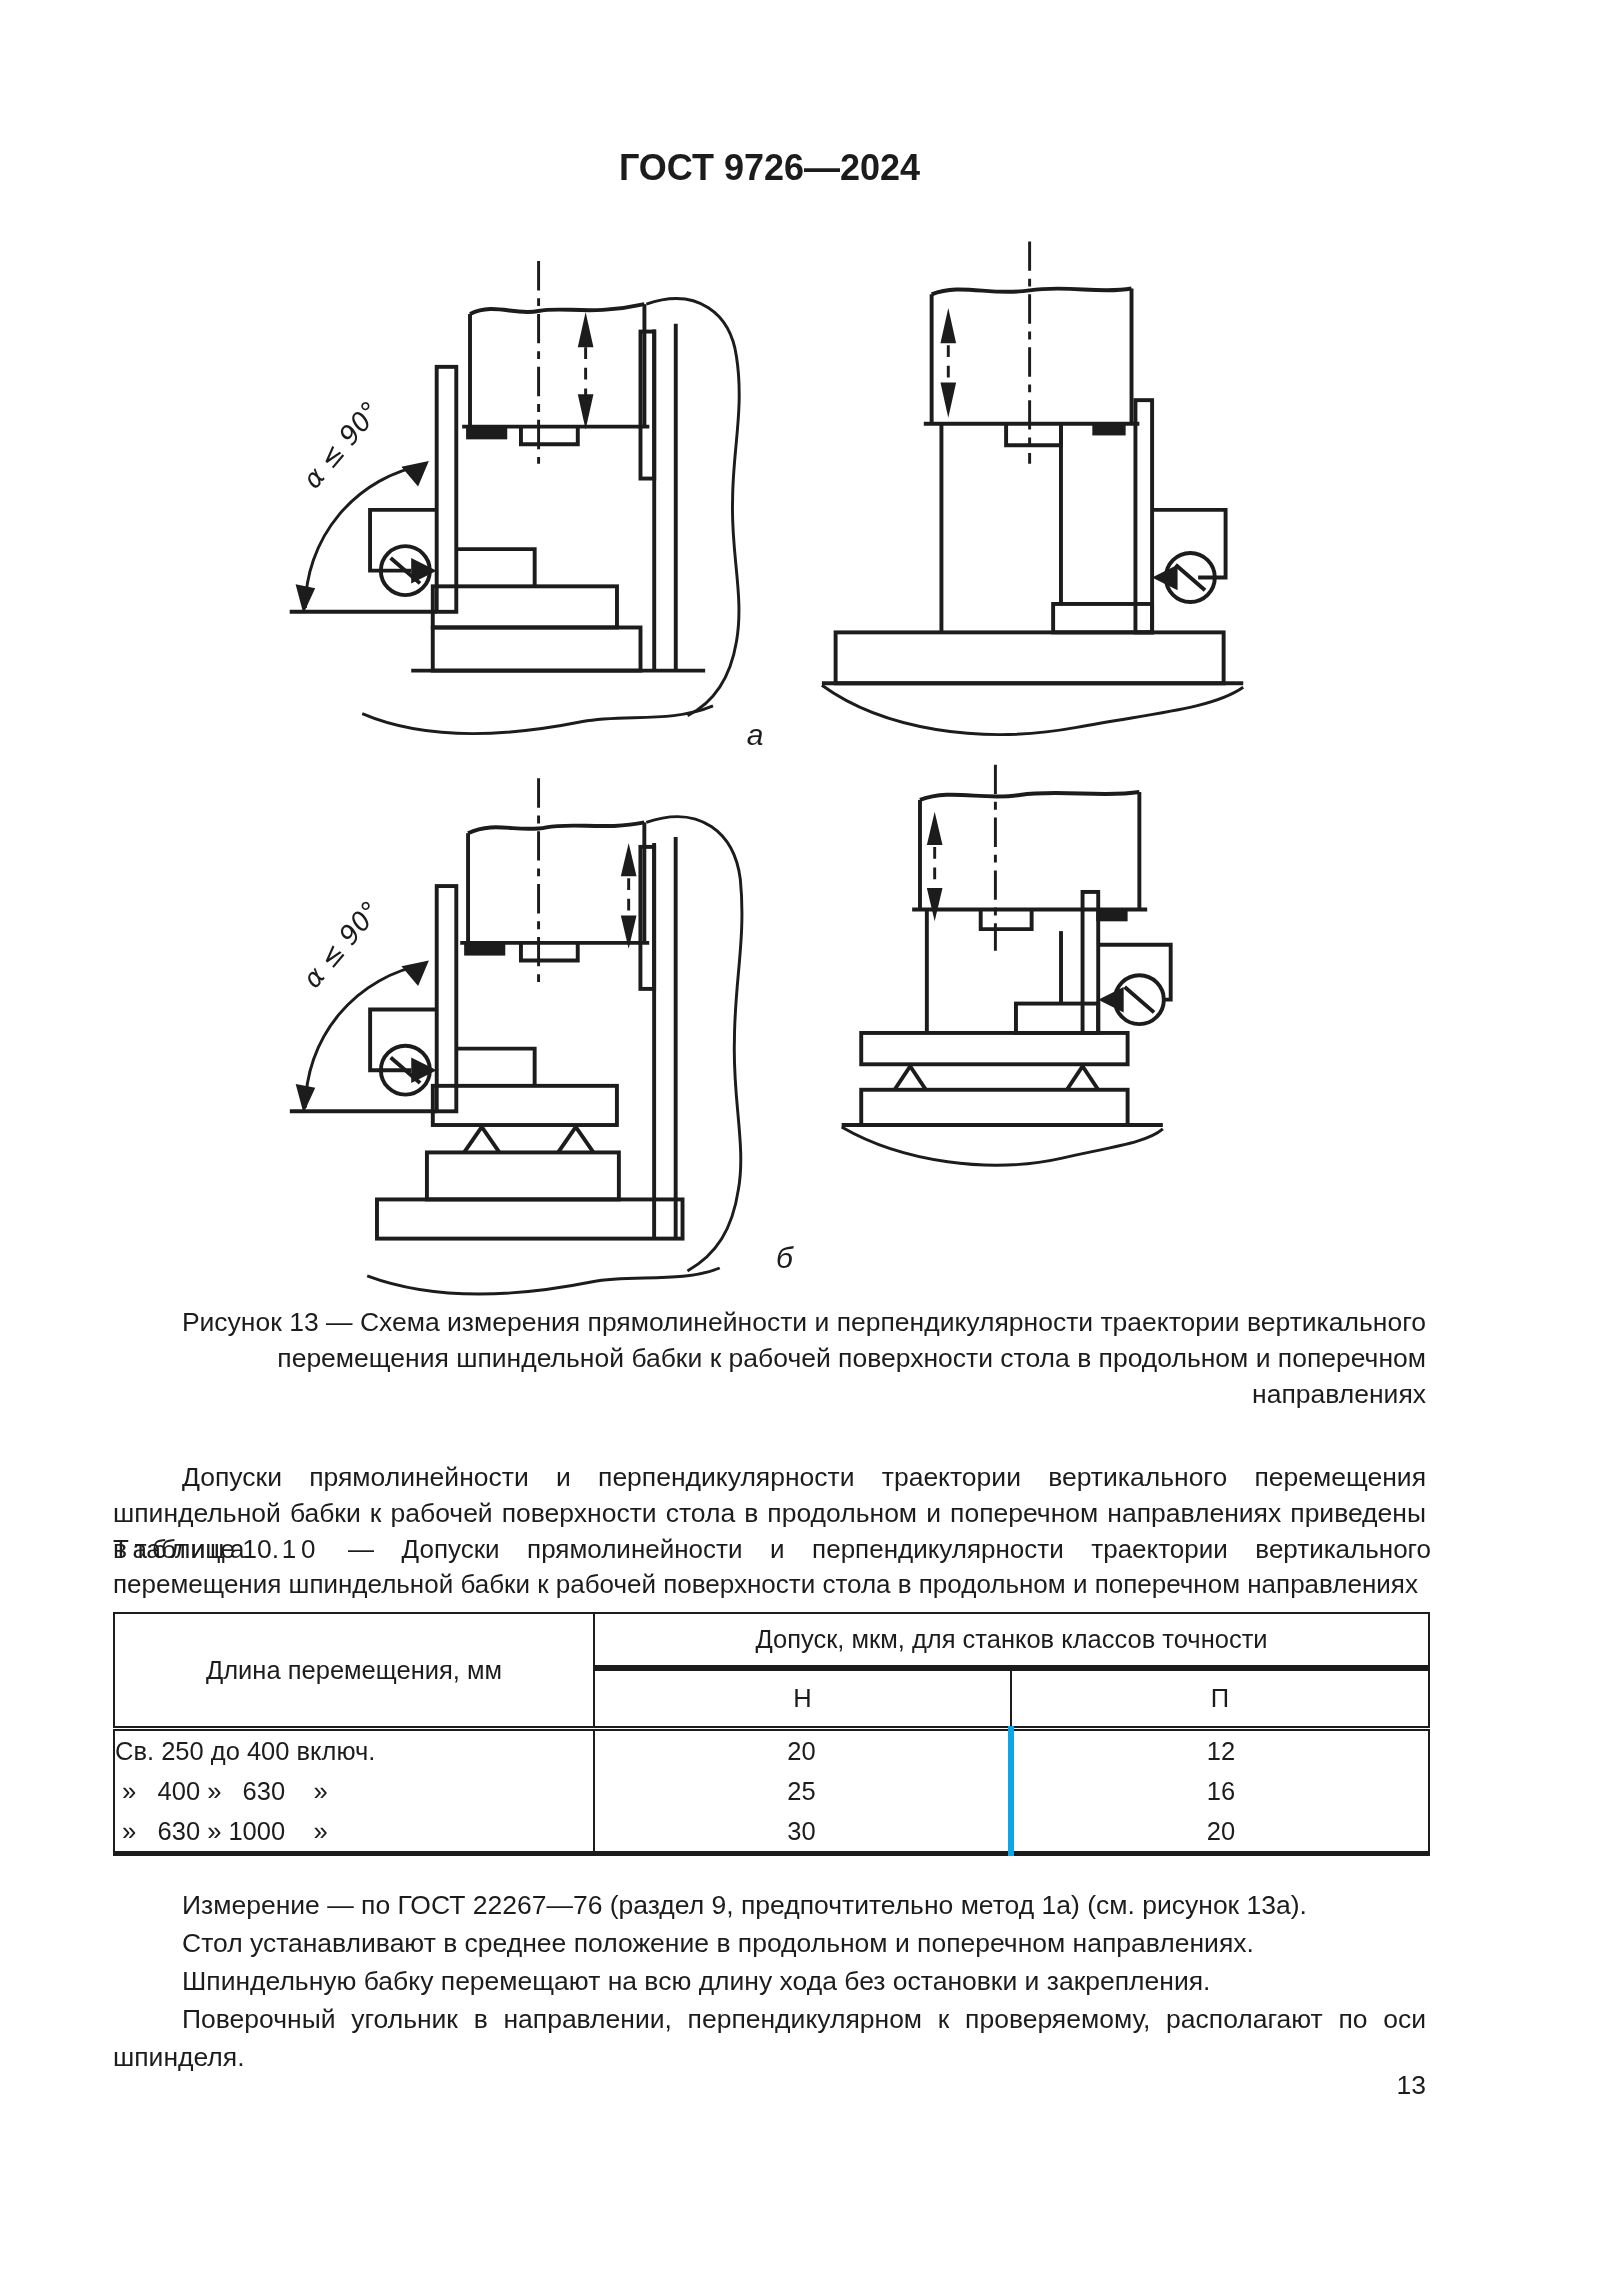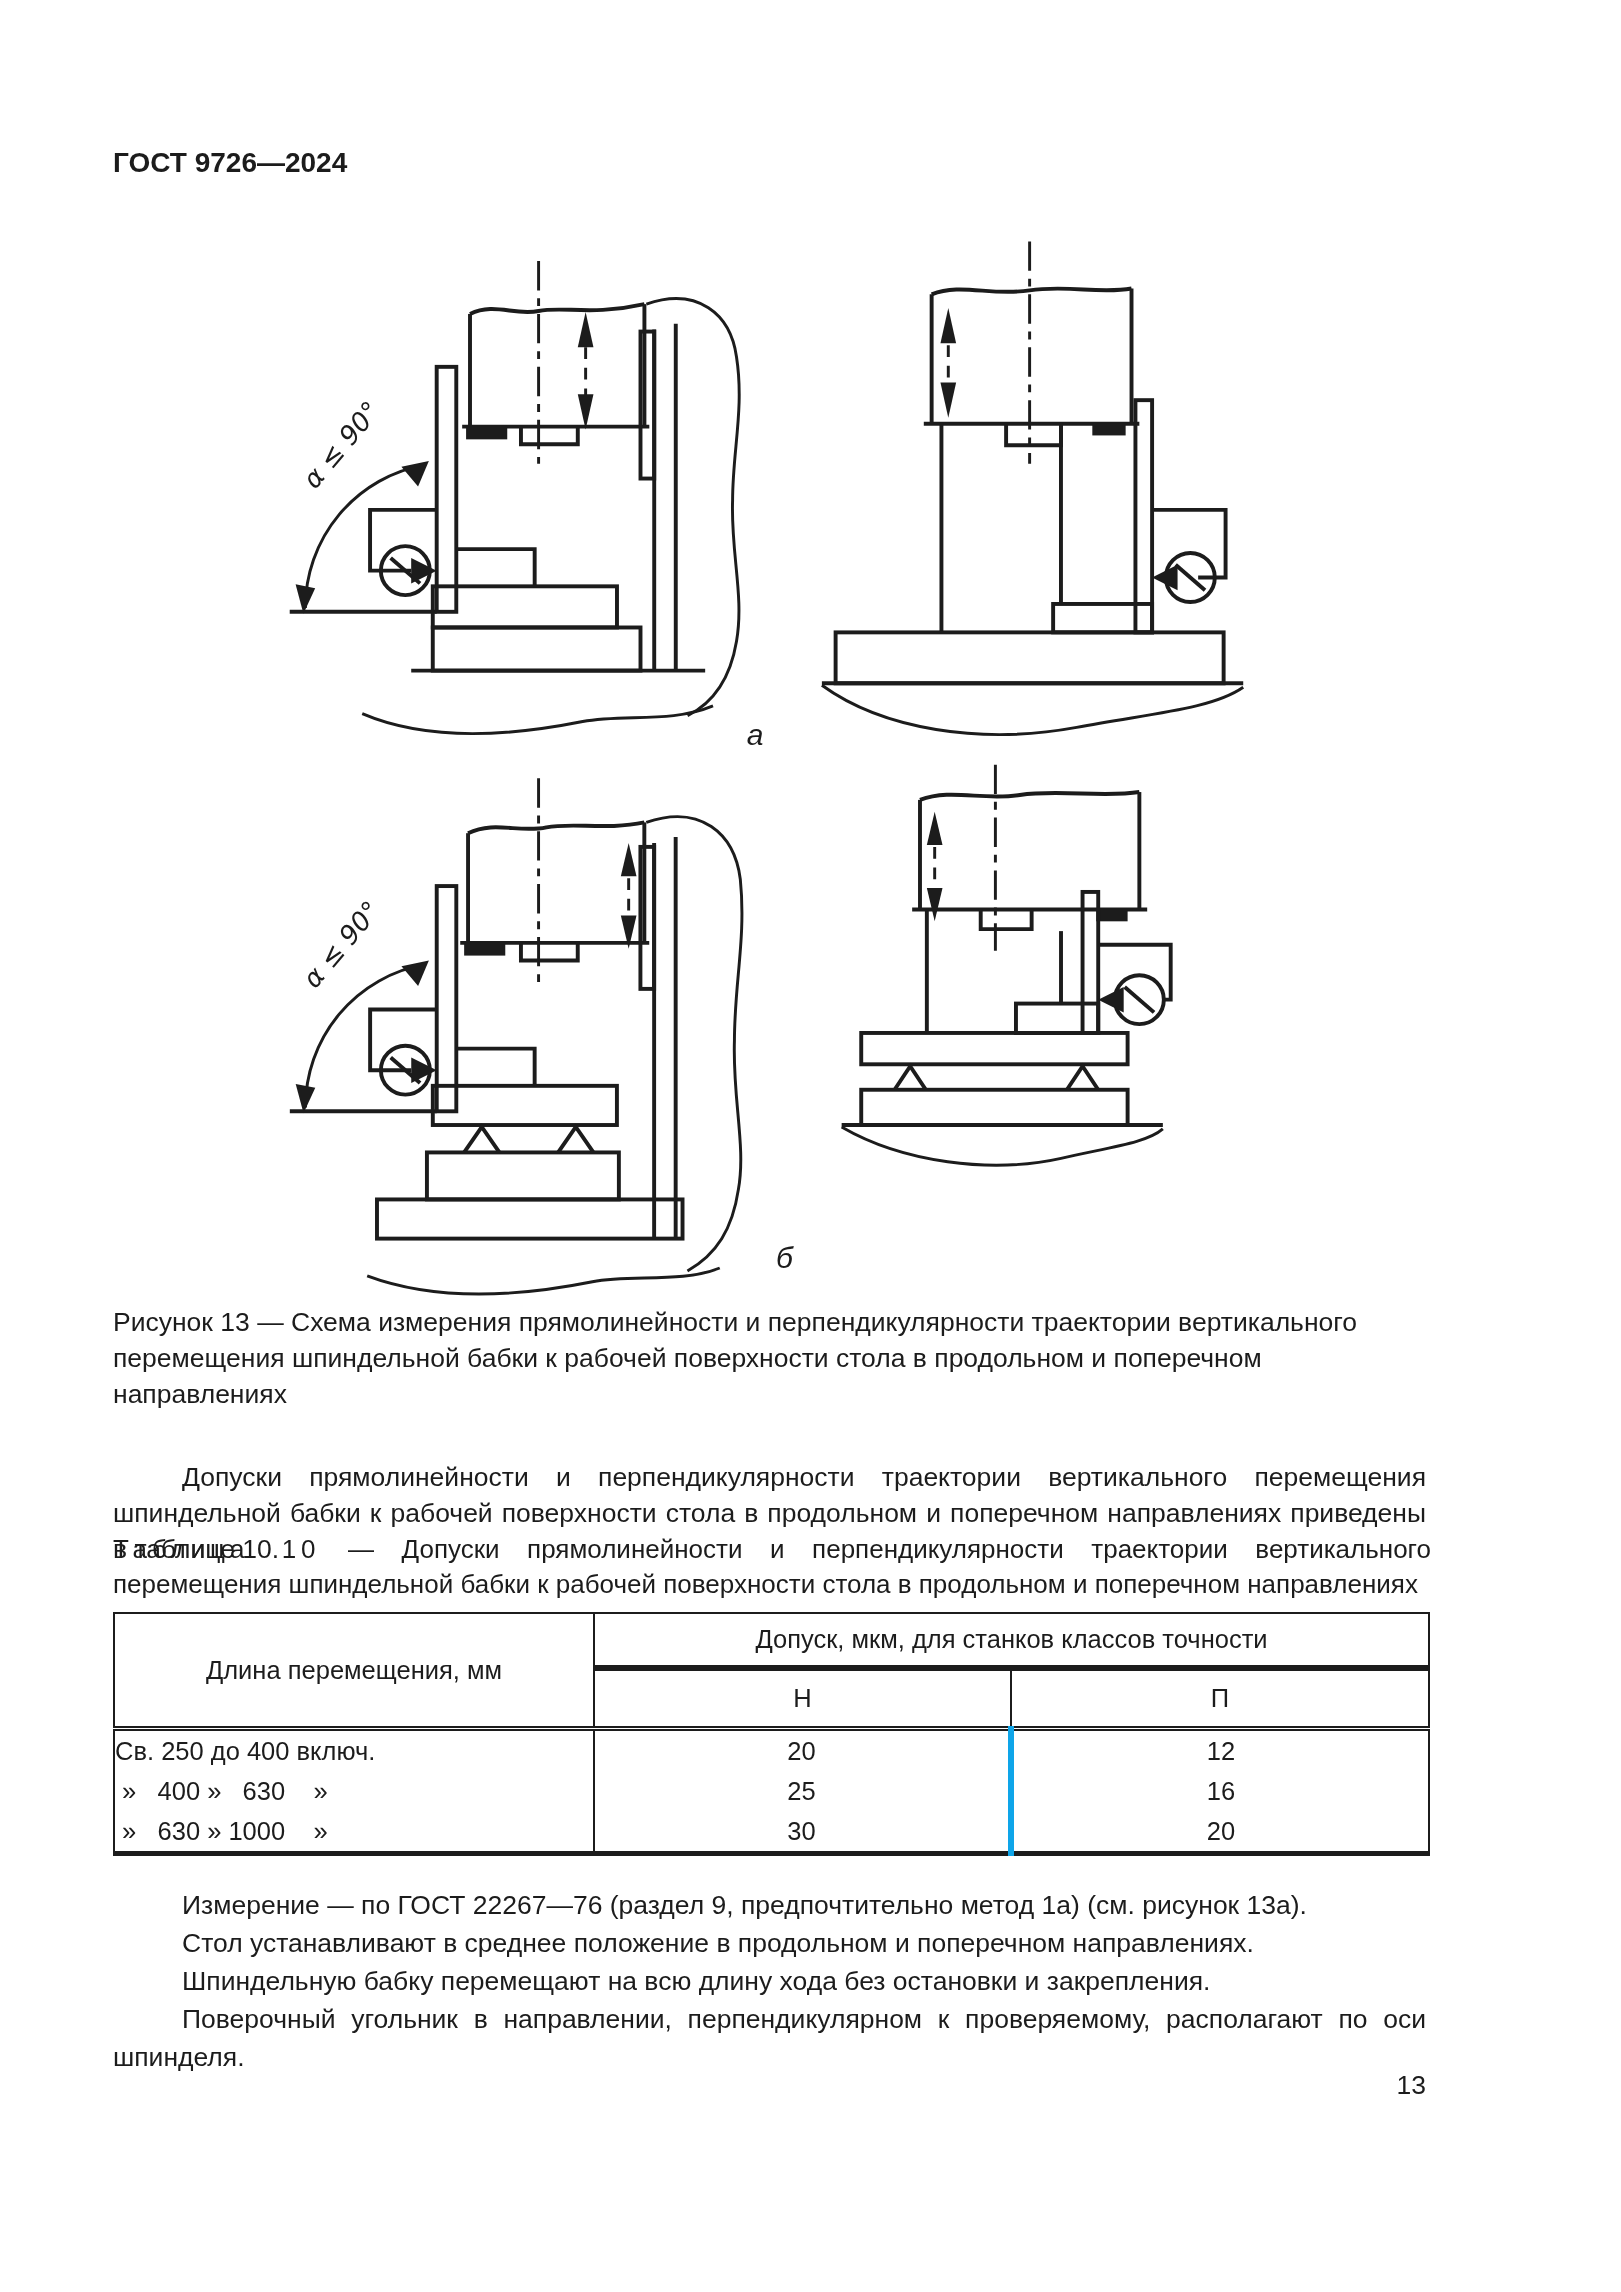--- a/index.html
+++ b/index.html
@@ -1,24 +1,24 @@
 <!DOCTYPE html>
 <html lang="ru"><head>
 <meta charset="utf-8">
 <style>
   html,body{margin:0;padding:0;background:#ffffff;}
   .page{position:relative;width:1621px;height:2293px;background:#fff;
         font-family:"Liberation Sans", sans-serif;color:#1c1c1c;overflow:hidden;}
-  .hdr{position:absolute;top:147px;left:113px;width:1313px;text-align:left;
-       font-weight:bold;font-size:28px;}
+  .hdr{position:absolute;top:147px;left:113px;width:1313px;text-align:center;
+       font-weight:bold;font-size:36px;}
   .fig{position:absolute;}
   .sublabel{position:absolute;font-style:italic;font-size:30px;text-align:center;}
   .sub-a{top:718px;left:113px;width:1284px;}
   .sub-b{top:1241px;left:113px;width:1343px;}
-  .caption{position:absolute;top:1304px;left:113px;width:1313px;text-align:left;
+  .caption{position:absolute;top:1304px;left:113px;width:1313px;text-align:right;
            font-size:26.5px;line-height:36px;}
   .para{position:absolute;left:113px;width:1313px;font-size:26.5px;line-height:36px;
         text-align:justify;}
   .intro{top:1411px;text-indent:69px;margin-top:48px;}
   .tbl-title{position:absolute;top:1532px;left:113px;width:1318px;font-size:26px;
              line-height:35px;text-align:justify;}
   .tbl-title .sp{letter-spacing:4.9px;}
   table.tol{position:absolute;top:1612px;left:113px;width:1314px;border-collapse:collapse;
             font-size:25.5px;border:2.9px solid #1c1c1c;table-layout:fixed;}
   table.tol td{padding:0;vertical-align:middle;}

